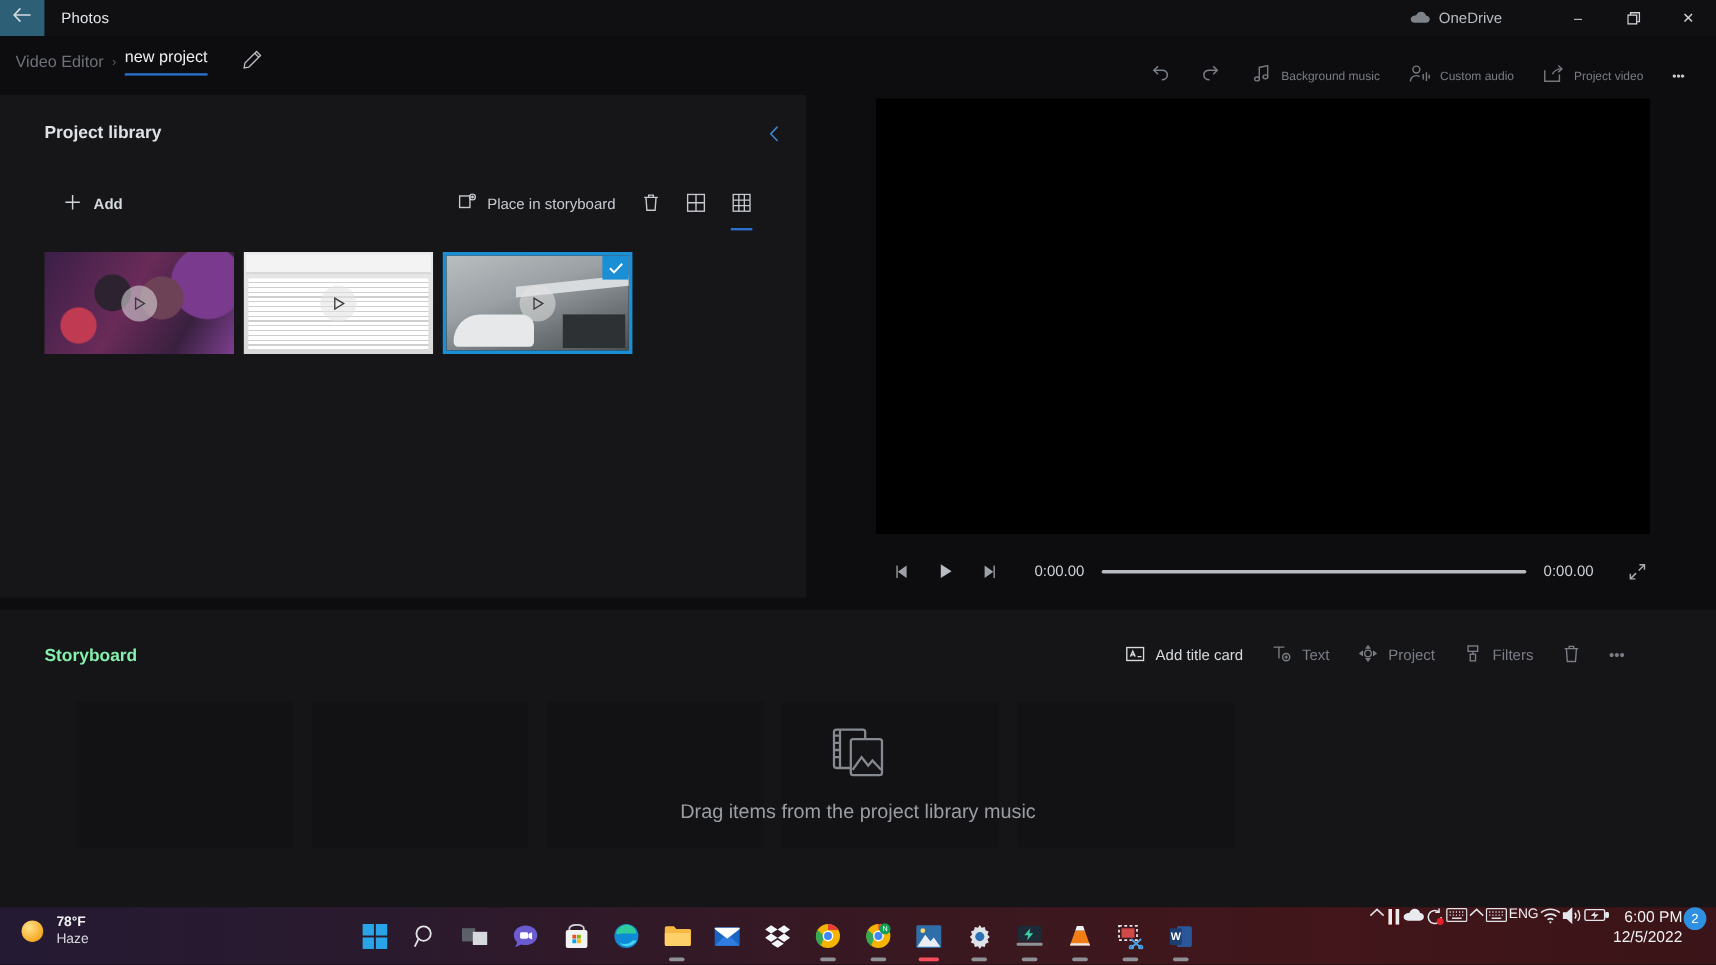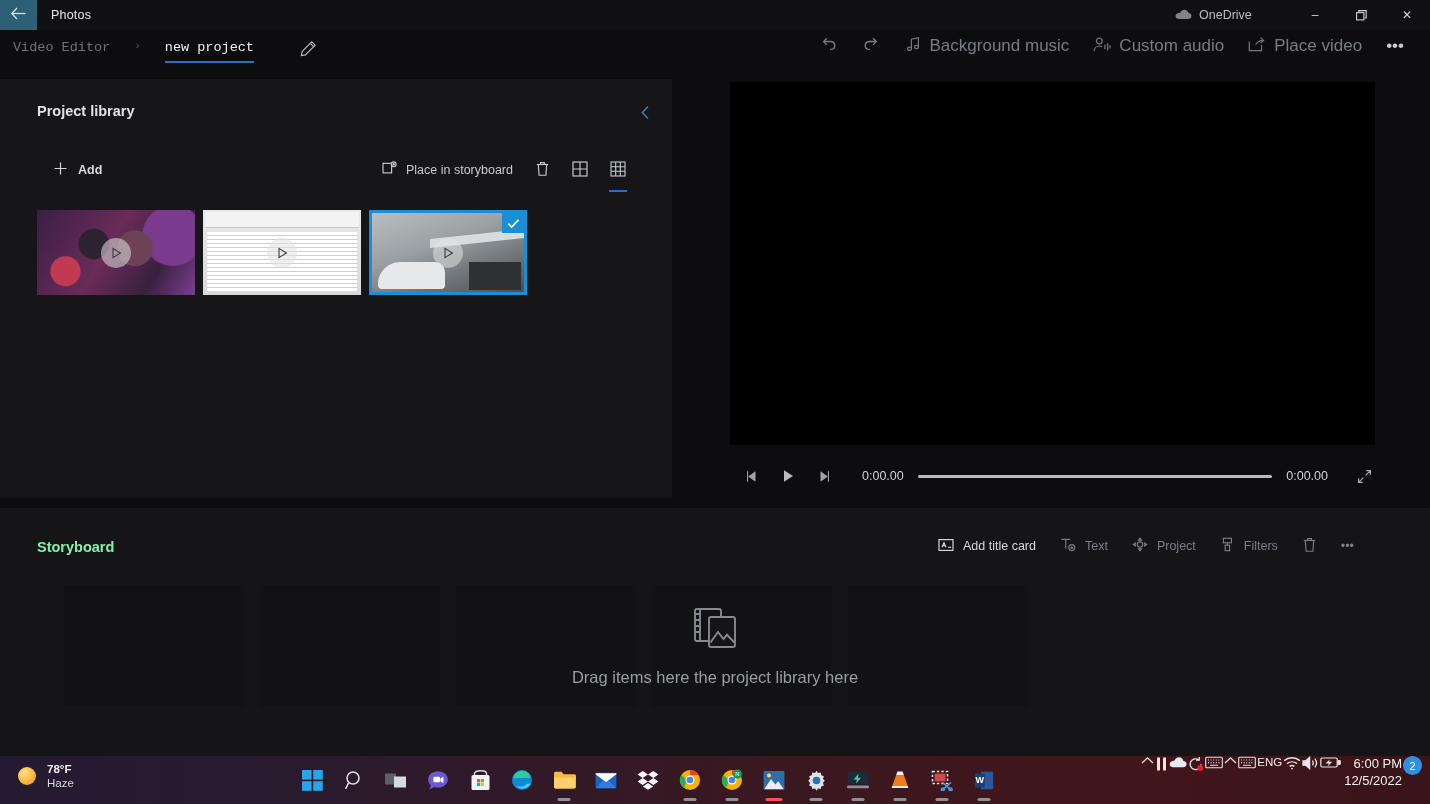--- a/index.html
+++ b/index.html
@@ -15,29 +15,29 @@
   .titlebar { position:absolute; left:0; top:0; width:1430px; height:30px; background:#101013; display:flex; align-items:center; }
   .back-btn { width:37px; height:30px; background:#2d6076; display:flex; align-items:center; justify-content:center; cursor:pointer; }
   .back-btn svg { stroke:#d8dde3; }
   .app-name { margin-left:14px; font-size:12.5px; color:#e3e6ea; letter-spacing:.2px; }
   .onedrive { position:absolute; left:1175px; top:0; height:30px; display:flex; align-items:center; gap:7px; color:#b9bcc2; font-size:12.5px; }
   .wincontrols { position:absolute; right:0; top:0; height:30px; display:flex; }
   .wc { width:46px; height:30px; display:flex; align-items:center; justify-content:center; color:#cfd3d8; font-size:12px; cursor:pointer; }
 
   
   .cmdbar { position:absolute; left:0; top:30px; width:1430px; height:47px; }
-  .crumbs { position:absolute; left:13px; top:10px; display:flex; align-items:flex-start; gap:24px;font-family:Liberation Mono, monospace; }
+  .crumbs { position:absolute; left:13px; top:10px; display:flex; align-items:center; gap:7px; }
   .crumb-dim { font-size:13.5px; color:#6e7278; cursor:pointer; }
   .crumb-sep { color:#5a5e64; font-size:11px; }
   .crumb-cur { position:relative; font-size:13.5px; color:#eef0f3; padding-bottom:8px; cursor:pointer; }
   .crumb-cur:after { content:""; position:absolute; left:0; right:0; bottom:0; height:2px; background:#2a6fc9; }
   .pencil { margin-left:22px; cursor:pointer; }
 
   .cmd-right { position:absolute; right:14px; top:6px; display:flex; align-items:center; gap:0px; }
-  .cmd-item { display:flex; align-items:flex-start; gap:8px; height:34px; padding:0 12px; color:#787c83; font-size:17px; cursor:pointer; white-space:nowrap; }
+  .cmd-item { display:flex; align-items:flex-end; gap:8px; height:34px; padding:0 12px; color:#787c83; font-size:10px; cursor:pointer; white-space:nowrap; }
   .cmd-item.bright { color:#c8ccd2; }
   .cmd-icon { display:flex; align-items:center; }
 
   
   .library { position:absolute; left:0; top:79px; width:672px; height:419px; background:#161619; }
   .lib-title { position:absolute; left:37px; top:24px; font-size:14.5px; color:#dfe2e6; font-weight:600; }
   .lib-collapse { position:absolute; right:14px; top:22px; width:26px; height:26px; display:flex; align-items:center; justify-content:center; cursor:pointer; }
 
   .lib-toolbar { position:absolute; left:0; top:74px; width:672px; height:40px; }
   .add-btn { position:absolute; left:44px; top:3px; display:flex; align-items:center; gap:10px; padding:5px 9px; color:#d6dade; font-size:12.5px; cursor:pointer;font-weight:bold; }
@@ -200,21 +200,21 @@
       </div>
 
       <div class="cmd-item">
         <span class="cmd-icon">
           <svg width="18" height="17" viewBox="0 0 18 17" fill="none" stroke="#75797f" stroke-width="1.2">
             <path d="M1.3 5.5v9.2h12.2V9"></path>
               <path d="M7.6 8.8c1.9-3.3 4.6-4.4 7.6-4.4"></path>
               <path d="M12.6 1.6l3 2.8-3 2.7"></path>
           </svg>
         </span>
-        <span>Place video</span>
+        <span>Project video</span>
       </div>
 
       <div class="cmd-item bright">•••</div>
     </div>
   </div>
 
   <div class="library">
     <div class="lib-title">Project library</div>
     <div class="lib-collapse">
       <span>
@@ -417,21 +417,21 @@
 
       <div class="drop-hint">
         <span>
           <svg width="48" height="44" viewBox="0 0 48 44" fill="none" stroke="#86898f" stroke-width="1.9">
             <rect x="4" y="3" width="26" height="32" rx="2"></rect>
             <path d="M9 3v32M9 8h-5M9 14h-5M9 20h-5M9 26h-5"></path>
             <rect x="18" y="11" width="26" height="30" rx="2" fill="#151518"></rect>
             <path d="M19.5 36.5 27 26l5.5 7 3.5-4.2 7.3 7.7"></path>
           </svg>
         </span>
-        <span class="drop-text">Drag items here the project library here</span>
+        <span class="drop-text">Drag items from the project library music</span>
       </div>
     </div>
   </div>
 
   <div class="taskbar">
 
     <div class="weather">
       <div class="sun"></div>
       <div class="wx-text">
         <div class="wx-temp">78°F</div>

